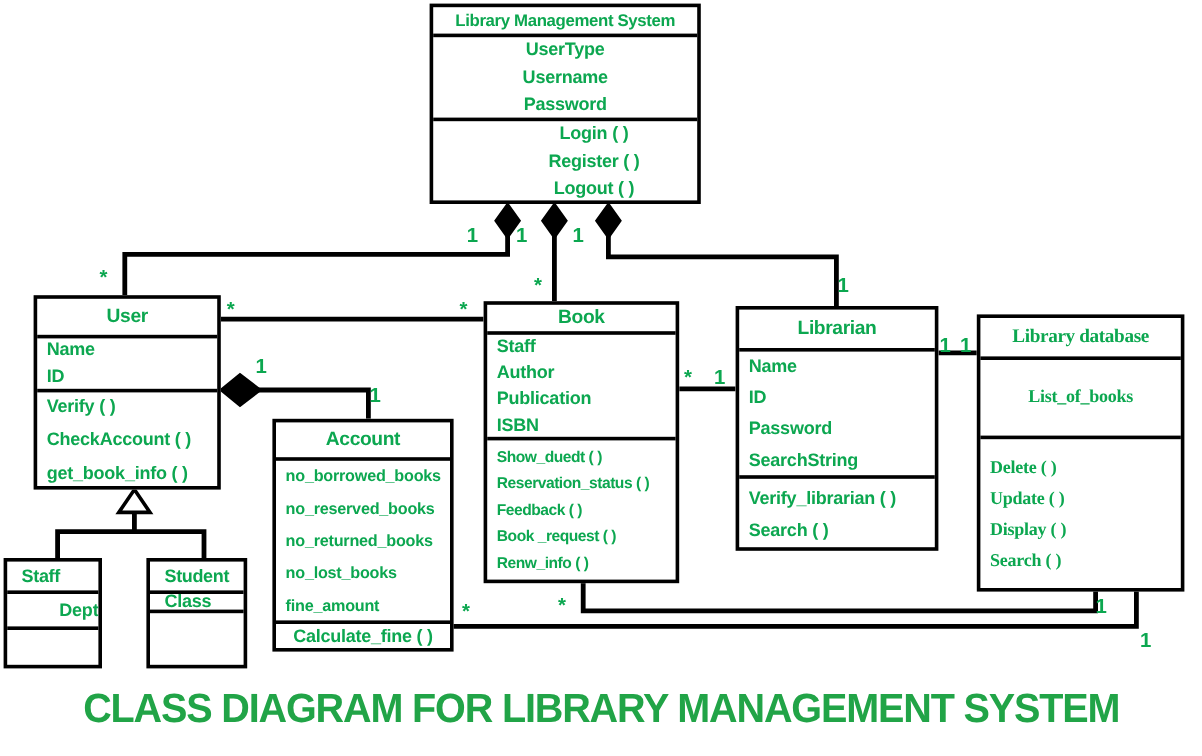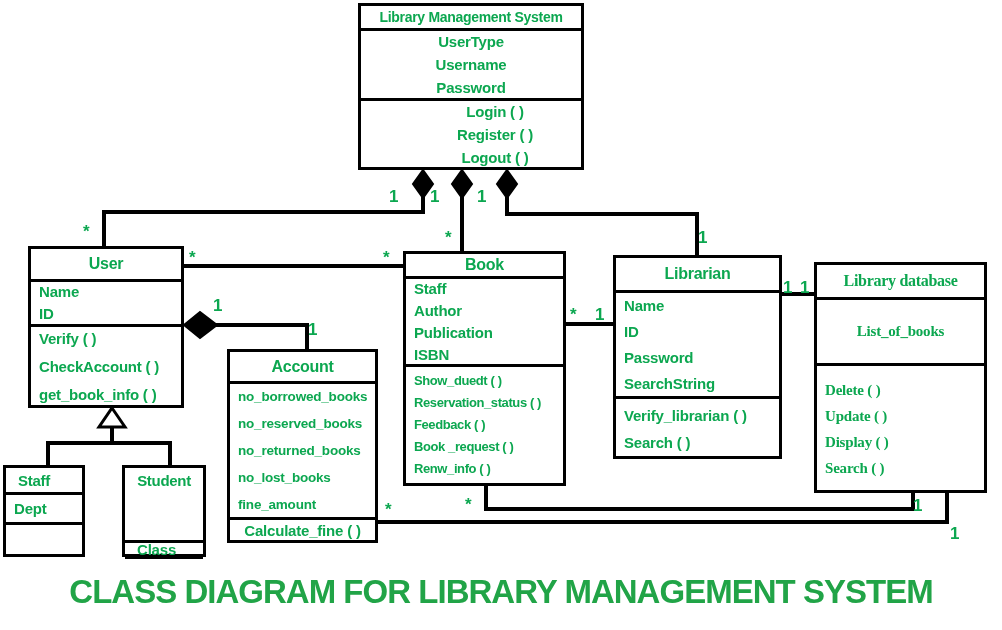--- a/index.html
+++ b/index.html
@@ -53,26 +53,26 @@
   #box-libdb .sec-methods .row{line-height:24px;padding-top:2px;}
 
   #box-account{left:227px;top:349px;width:151px;height:194px;}
   #box-account .uml-title{height:29px;border-radius:10px;}
   #box-account .sec-attrs{height:136px;}
   #box-account .sec-attrs .row{line-height:27px;font-size:13.5px;}
   #box-account .sec-methods .row{line-height:23px;}
 
   #box-staff{left:3px;top:465px;width:82px;height:92px;}
   #box-staff .uml-title{height:24px;font-size:15px;justify-content:flex-start;padding-left:12px;}
-  #box-staff .sec-attrs{height:30px;}
+  #box-staff .sec-attrs{height:30px;text-align:right;}
   #box-staff .sec-attrs .row{line-height:29px;}
 
   #box-student{left:122px;top:465px;width:84px;height:92px;}
   #box-student .uml-title{height:24px;font-size:15px;}
-  #box-student .sec-attrs{height:16px;margin-top:48px;}
+  #box-student .sec-attrs{height:16px;}
   #box-student .sec-attrs .row{line-height:29px;padding-left:12px;}
 
   
   #connectors{position:absolute;left:0;top:0;width:1002px;height:630px;}
 
   
   .mult{position:absolute;color:#0CA750;font-size:17px;line-height:16px;}
   .m-lms-user-1{left:389px;top:189px;}
   .m-lms-book-1{left:430px;top:189px;}
   .m-lms-lib-1{left:477px;top:189px;}

